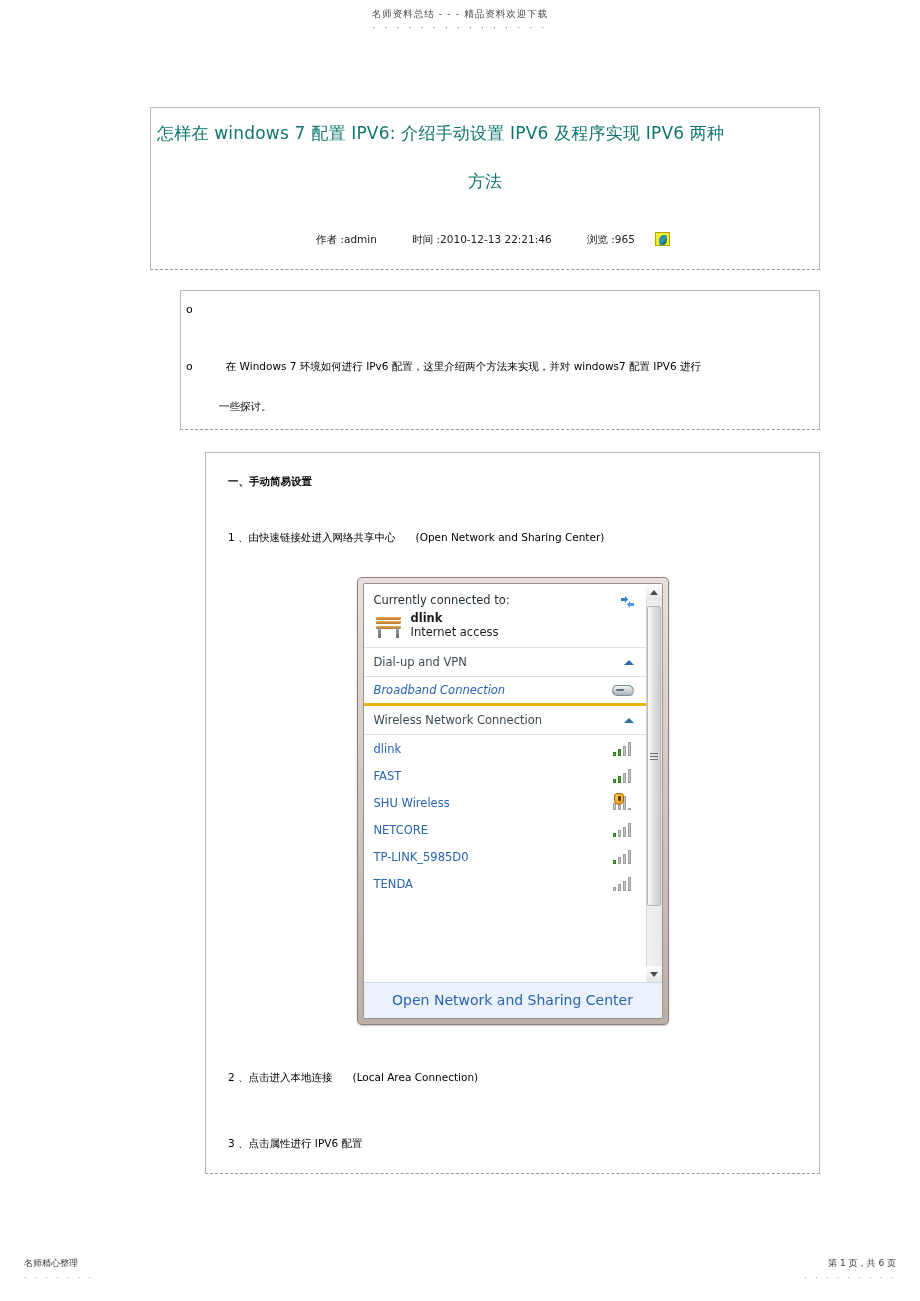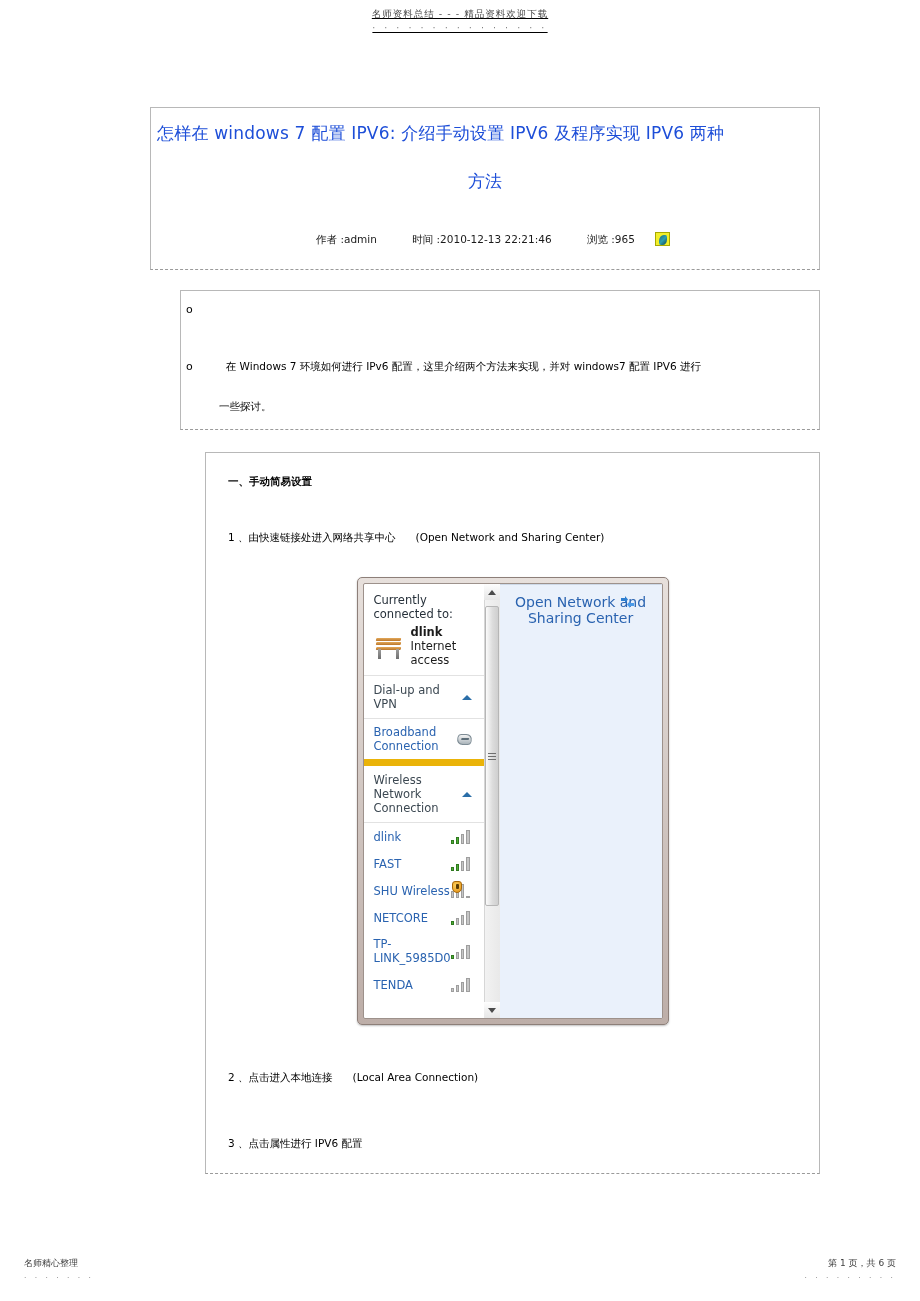--- a/index.html
+++ b/index.html
@@ -13,21 +13,20 @@
     font-family: "Liberation Sans", "DejaVu Sans", sans-serif;
     color: #000;
     overflow: hidden;
   }
 
   
   .watermark-top {
     position: absolute;
     left: 0; right: 0; top: 8px;
     text-align: center;
-    text-decoration: underline;
   }
   .watermark-top .wm-text {
     font-size: 9.5px;
     color: #4a4a4a;
     letter-spacing: 1px;
     font-family: "DejaVu Sans", sans-serif;
     white-space: nowrap;
   }
   .watermark-top .wm-dots {
     margin-top: 3px;
@@ -50,21 +49,21 @@
   
   #title-box {
     left: 150px; top: 107px;
     width: 670px; height: 163px;
     padding: 0;
   }
   .title-line {
     text-align: center;
     font-size: 17px;
     line-height: 26px;
-    color: #1d4ed8;
+    color: #0f766e;
     font-family: "DejaVu Sans", sans-serif;
     padding: 0 6px;
   }
   .title-line.l1 { margin-top: 12px; letter-spacing: 0.2px; text-align: left; padding-left: 6px; }
   .title-line.l2 { margin-top: 22px; }
   .meta-row {
     margin-top: 38px;
     text-align: center;
     font-size: 10.5px;
     color: #1a1a1a;
@@ -154,20 +153,21 @@
     box-shadow: 0 1px 2px rgba(0,0,0,.25);
   }
   .win-inner {
     width: 100%; height: 100%;
     background: #ffffff;
     border: 1px solid #9d918b;
     border-radius: 2px;
     position: relative;
     overflow: hidden;
     display: flex;
+    flex-direction: column;
   }
   .win-listarea {
     flex: 1;
     display: flex;
     min-height: 0;
   }
   .win-listcol {
     flex: 1;
     min-width: 0;
     display: flex;
@@ -246,21 +246,21 @@
   }
   .net-row {
     display: flex;
     align-items: center;
     justify-content: space-between;
     padding: 6px 12px 6px 10px;
     font-size: 11.5px;
     color: #2a63b0;
     font-family: "DejaVu Sans", sans-serif;
   }
-  .net-row.sep { border-bottom: 7px solid #eab308; }
+  .net-row.sep { border-bottom: 3px solid #eab308; font-style: italic; }
   .modem-icon {
     width: 22px; height: 11px;
     background: linear-gradient(180deg,#f3f3f3,#aab4ba);
     border: 1px solid #7e8c95;
     border-radius: 3px 7px 3px 7px;
     position: relative;
     transform: skewX(-14deg);
   }
   .modem-icon::after {
     content:"";

